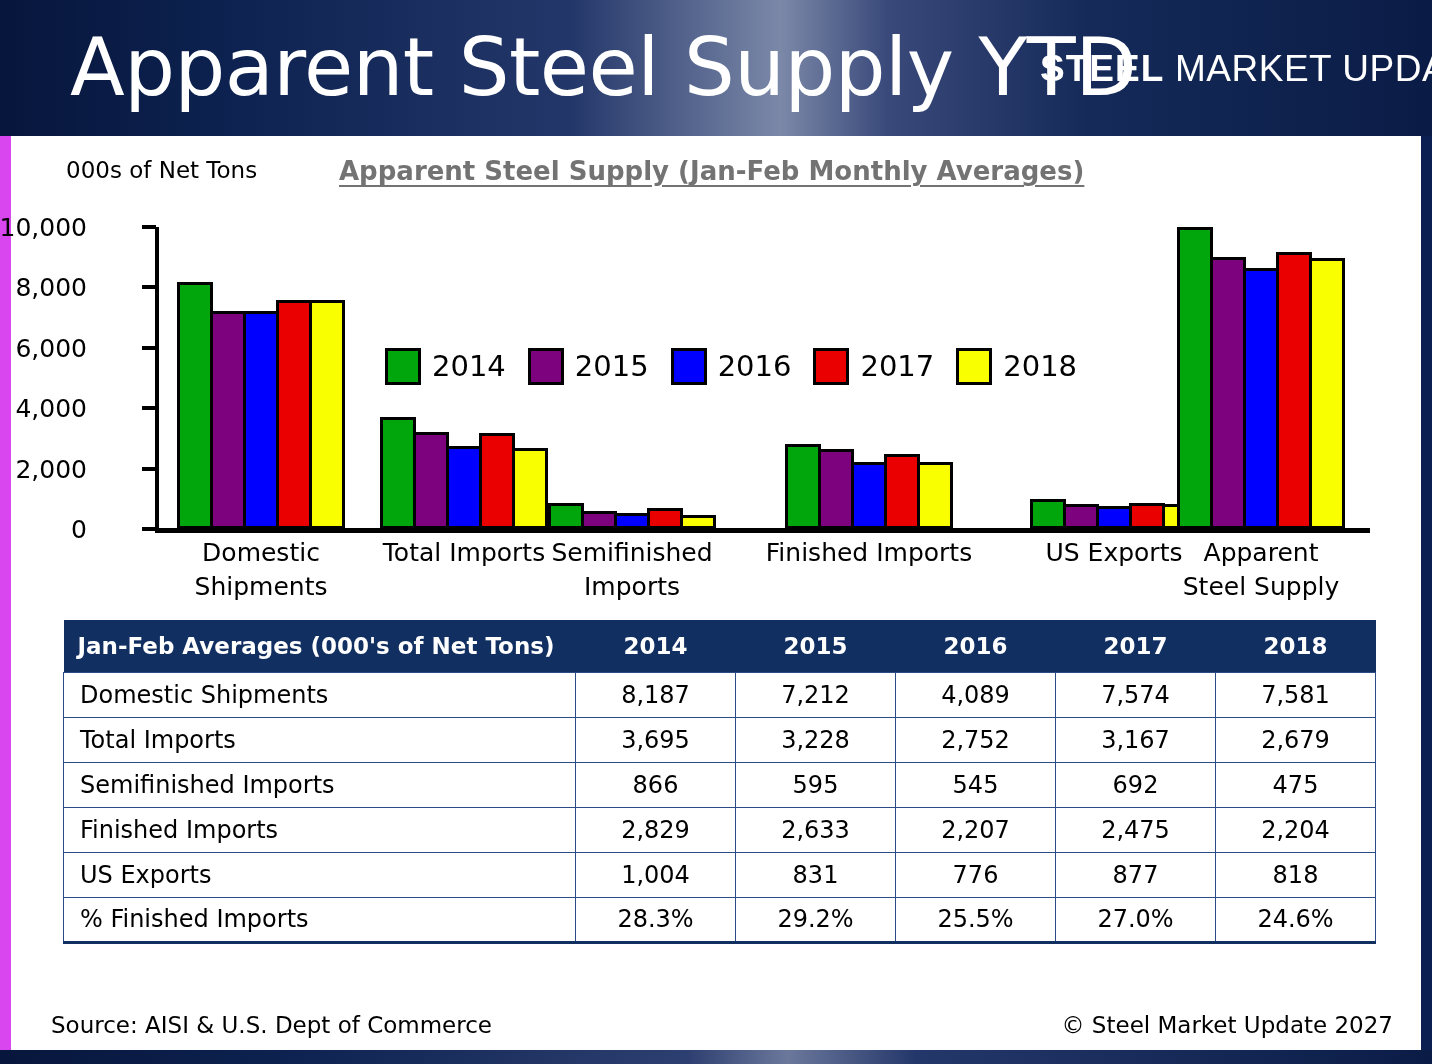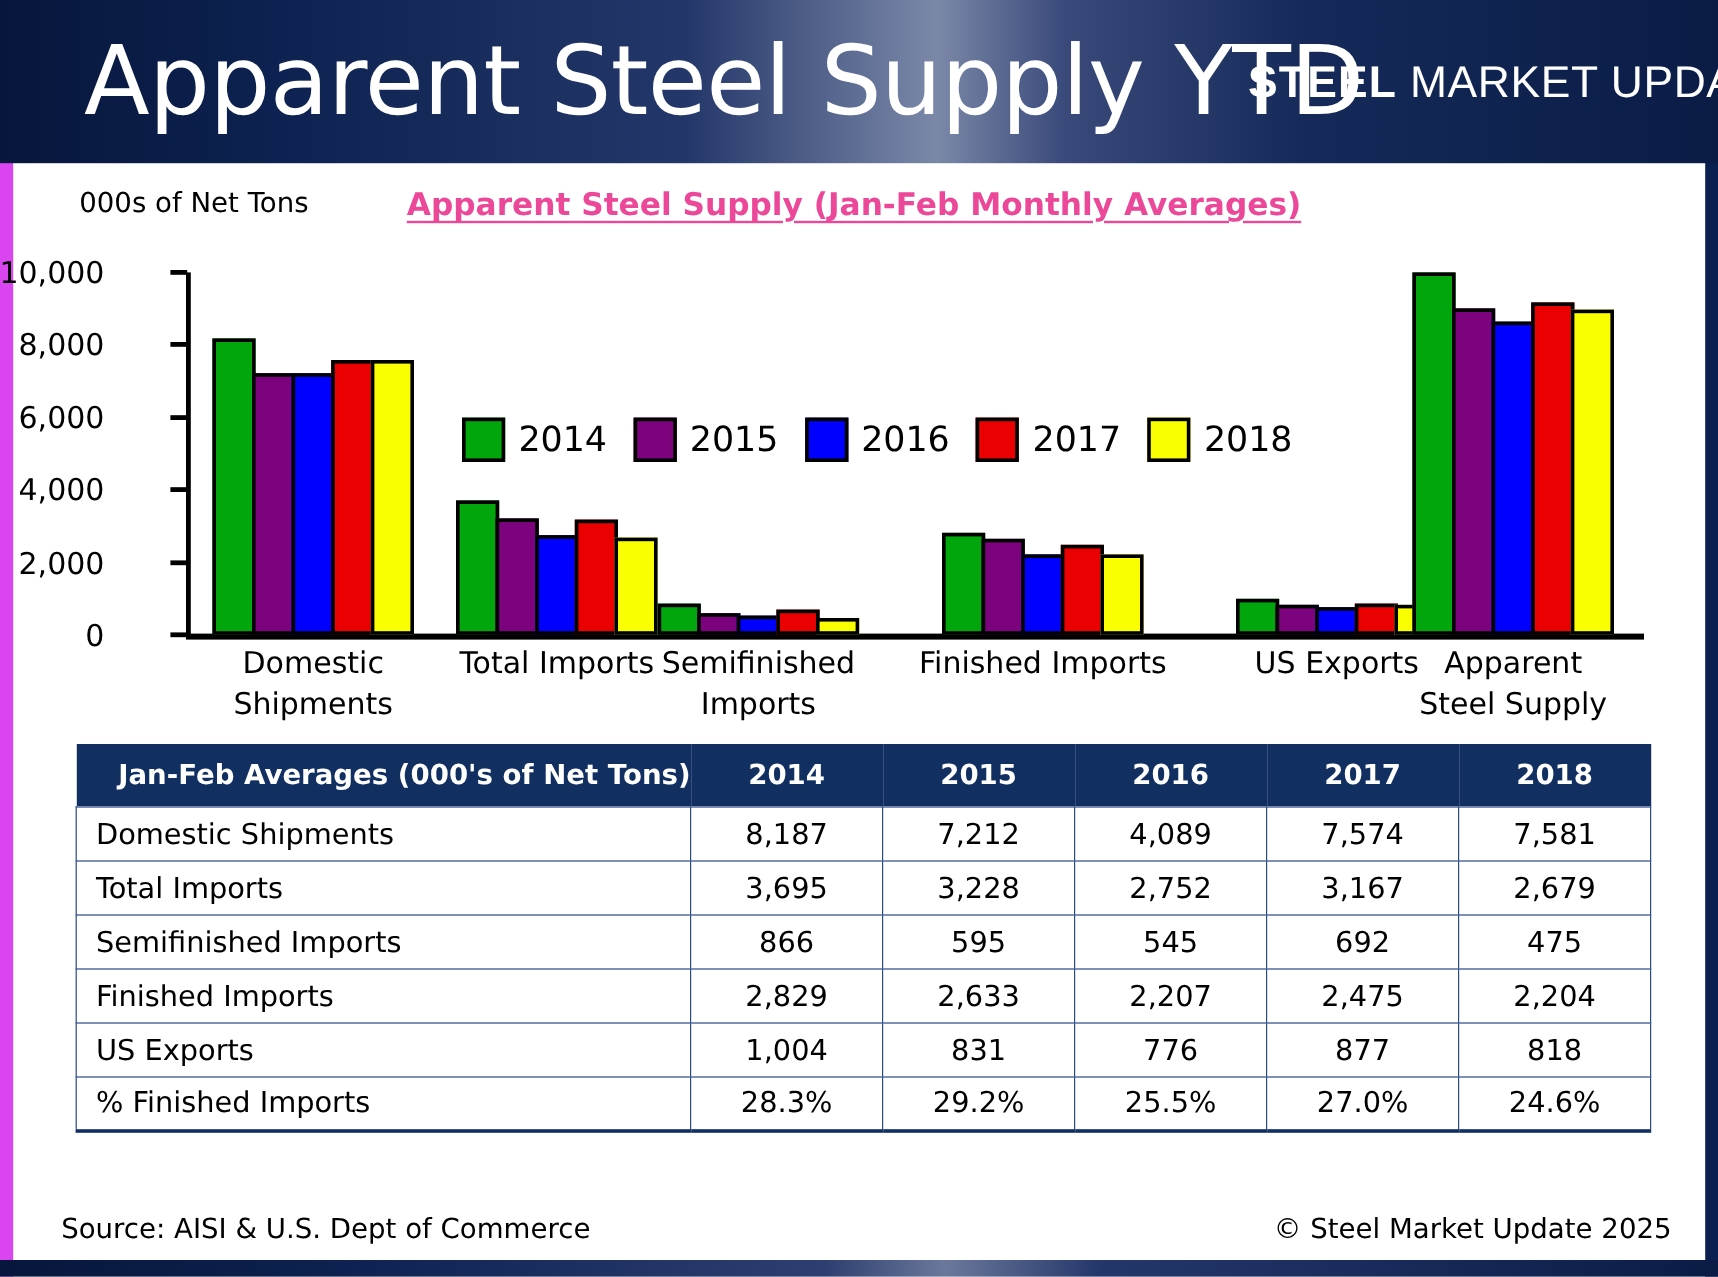--- a/index.html
+++ b/index.html
@@ -103,21 +103,21 @@
     font-family: "DejaVu Sans", sans-serif;
     white-space: nowrap;
   }
 
   #chart-title {
     position: absolute;
     left: 339px;
     top: 20px;
     font-size: 26px;
     font-weight: bold;
-    color: #ec4899;
+    color: #737373;
     text-decoration: underline;
     text-underline-offset: 5px;
     white-space: nowrap;
     font-family: "DejaVu Sans", sans-serif;
   }
 
   
   #legend {
     position: absolute;
     left: 385px;
@@ -401,21 +401,21 @@
       <div class="xlabel" style="left: 1151px; top: 400px; width: 220px;">
         <div>Apparent</div>
         <div>Steel Supply</div>
       </div>
     </div>
 
   <div id="table-wrap">
     <table>
       <thead>
         <tr>
-          <th class="lbl" style="width: 512px; text-align: right;">Jan-Feb Averages (000's of Net Tons)</th>
+          <th class="lbl" style="width: 512px;">Jan-Feb Averages (000's of Net Tons)</th>
         <th class="yr" style="width: 160px;">2014</th>
             <th class="yr" style="width: 160px;">2015</th>
             <th class="yr" style="width: 160px;">2016</th>
             <th class="yr" style="width: 160px;">2017</th>
             <th class="yr" style="width: 160px;">2018</th>
           </tr>
       </thead>
       <tbody>
           <tr>
             <td class="lbl">Domestic Shipments</td>
@@ -464,17 +464,17 @@
             <td class="val">25.5%</td>
             <td class="val">27.0%</td>
             <td class="val">24.6%</td>
           </tr>
         </tbody>
     </table>
   </div>
 
   <div id="footer">
     <div id="src-text">Source:  AISI &amp; U.S. Dept of Commerce</div>
-    <div id="copy-text">©   Steel Market Update 2025</div>
+    <div id="copy-text">©   Steel Market Update 2027</div>
   </div>
   <div id="bottom-bar"></div>
 
 </div>
 
 </body></html>

